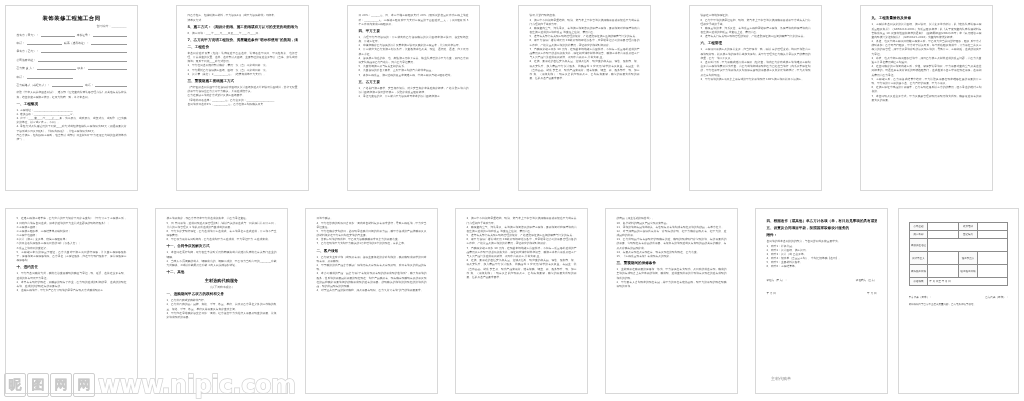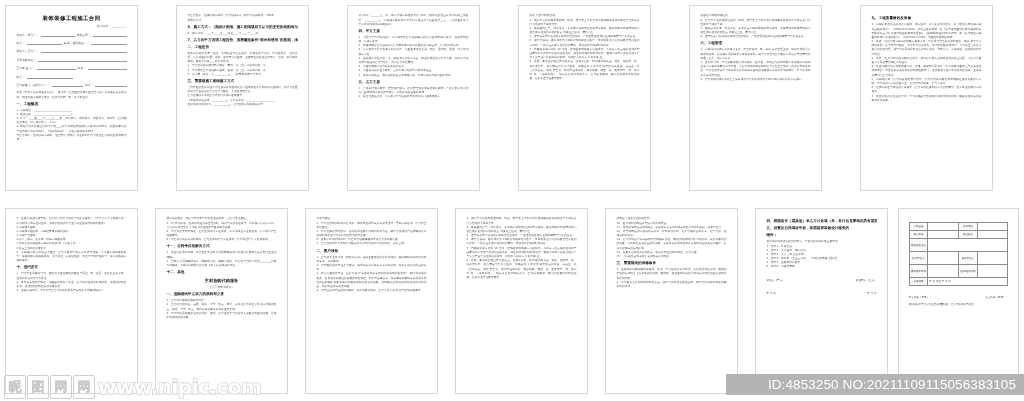--- a/index.html
+++ b/index.html
@@ -109,21 +109,21 @@
     border:1.6px solid #cfcfcf;
     border-radius:2px;
     display:flex;align-items:center;justify-content:center;
     font-size:13px;
     font-weight:bold;
     color:#d6d6d6;
     -webkit-text-stroke:0.4px #c8c8c8;
     font-family:"DejaVu Sans",sans-serif;
   }
   .wm-url{
-    font-size:20px;
+    font-size:24px;
     font-weight:bold;
     color:#ffffff;
     letter-spacing:-0.5px;
     -webkit-text-stroke:1.4px #d2d2d2;
     paint-order:stroke fill;
     font-family:"DejaVu Sans","Liberation Sans",sans-serif;
   }
 
   
   #id-band{
@@ -427,15 +427,14 @@
     <div class="wm-boxes">
       <span class="wm-box">昵</span>
       <span class="wm-box">图</span>
       <span class="wm-box">网</span>
       <span class="wm-box">网</span>
     </div>
     <span class="wm-url">www.nipic.com</span>
   </div>
 
   <div id="id-band-ghost">主材代购单</div>
-  <div id="id-band">ID:4853250 NO:20211109115056383105</div>
 
 </div>
 
 </body></html>

